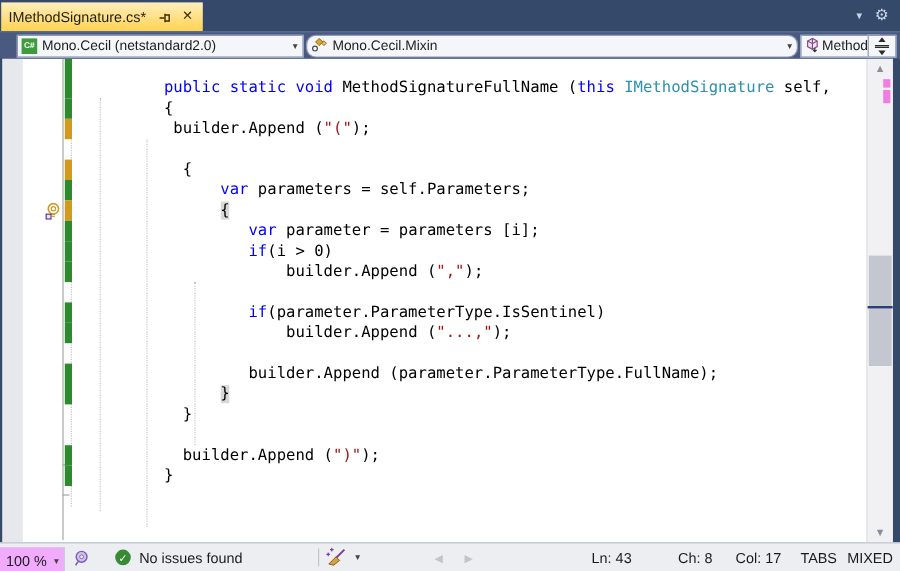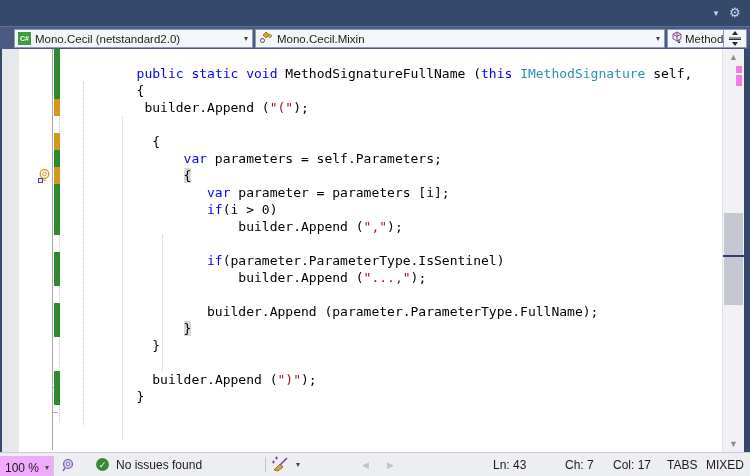--- a/index.html
+++ b/index.html
@@ -15,21 +15,21 @@
   #tab .close{margin-left:8px;font-size:11px;color:#3e2d00;line-height:12px;}
   .strip-ico{position:absolute;color:#c9d4e8;text-align:center;}
   
   #navbar{position:absolute;left:0;top:26px;width:750px;height:23px;background:#49597f;
           border-top:1px solid #5f6f96;box-sizing:border-box;}
   .dd{position:absolute;top:2px;height:19px;background:#f5f6fa;border:1px solid #8e9ab8;
       box-sizing:border-box;display:flex;align-items:center;font-size:11.5px;color:#1e1e1e;margin-left:12px;}
   .dd .caret{margin-left:auto;margin-right:4px;font-size:8px;color:#444;}
   .dd .lbl{white-space:nowrap;overflow:hidden;}
   #dd-project{left:2px;width:239px;}
-  #dd-type{left:243px;width:410px;}
+  #dd-type{left:243px;width:410px;border-radius:8px;}
   #dd-member{left:655px;width:66px;}
   #splitter{position:absolute;left:723px;top:2px;width:24px;height:19px;background:#f5f6fa;
             border:1px solid #8e9ab8;box-sizing:border-box;display:flex;align-items:center;justify-content:center;}
   .csproj{width:13px;height:13px;background:#3e9b3e;color:#fff;font-size:7px;font-weight:bold;
           display:flex;align-items:center;justify-content:center;margin:0 4px 0 3px;flex:none;}
   .mini-svg{margin:0 4px 0 3px;flex:none;}
   
   #editor{position:absolute;left:2px;top:49px;width:742px;height:403px;background:#fff;overflow:hidden;}
   #glyphcol{position:absolute;left:0;top:0;bottom:0;width:17px;background:#e7e8ec;}
   #outline-line{position:absolute;left:50px;top:0;bottom:2px;width:1px;background:#a8a8a8;}
@@ -67,20 +67,30 @@
   .check{width:13px;height:13px;border-radius:50%;background:var(--c-ok);color:#fff;font-size:9px;
          display:flex;align-items:center;justify-content:center;margin-right:7px;flex:none;}
   .hsarr{color:#c3c4ca;font-size:9px;}
 </style>
 </head>
 <body>
 
 <div id="app">
 
   <div id="tabstrip">
+    <div id="tab">
+      <span class="title">IMethodSignature.cs*</span>
+      <span class="pin">
+        <svg width="12" height="12" viewBox="0 0 12 12">
+            <path d="M1 6 h4" stroke="#3e2d00" stroke-width="1.2" fill="none"></path>
+            <path d="M5.5 2.5 v7 M5.5 3.5 h3.5 v5 h-3.5" stroke="#3e2d00" stroke-width="1.2" fill="none"></path>
+          </svg>
+      </span>
+      <span class="close">✕</span>
+    </div>
     <div class="strip-ico" style="left:712px;top:9px;font-size:8px;">▼</div>
     <div class="strip-ico" style="left:729px;top:5px;font-size:13px;">⚙</div>
   </div>
 
   <div id="navbar">
     <div class="dd" id="dd-project">
       <span class="csproj">C#</span>
       <span class="lbl">Mono.Cecil (netstandard2.0)</span>
       <span class="caret">▾</span>
     </div>
@@ -310,19 +320,19 @@
       <svg width="19" height="17" viewBox="0 0 19 17">
           <path d="M16 2 L9 9" stroke="#7d3f98" stroke-width="1.6"></path>
           <path d="M9 8 l3 3 -5 4 -4 -1 z" fill="#d2a340" stroke="#8a5a16" stroke-width="0.8"></path>
           <path d="M4 2 h3 M5.5 0.5 v3 M1 6 h3 M2.5 4.5 v3" stroke="#7d3f98" stroke-width="1"></path>
         </svg>
     </div>
     <div class="bb-abs" style="left:296px;font-size:8px;color:#444;">▾</div>
     <div class="bb-abs hsarr" style="left:362px;">◀</div>
     <div class="bb-abs hsarr" style="left:387px;">▶</div>
     <div class="bb-abs" style="left:493px;">Ln: 43</div>
-    <div class="bb-abs" style="left:565px;">Ch: 7</div>
+    <div class="bb-abs" style="left:565px;">Ch: 8</div>
     <div class="bb-abs" style="left:613px;">Col: 17</div>
     <div class="bb-abs" style="left:667px;">TABS</div>
     <div class="bb-abs" style="left:706px;">MIXED</div>
   </div>
 
 </div>
 
 </body></html>

